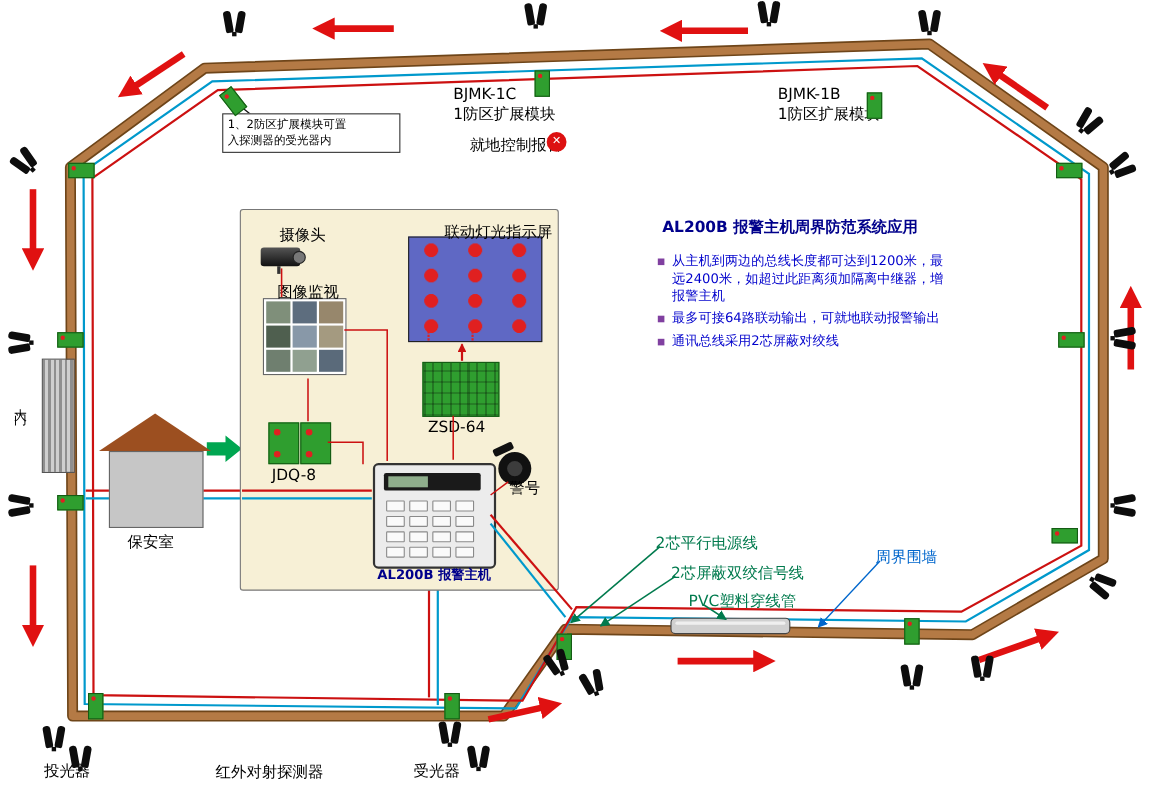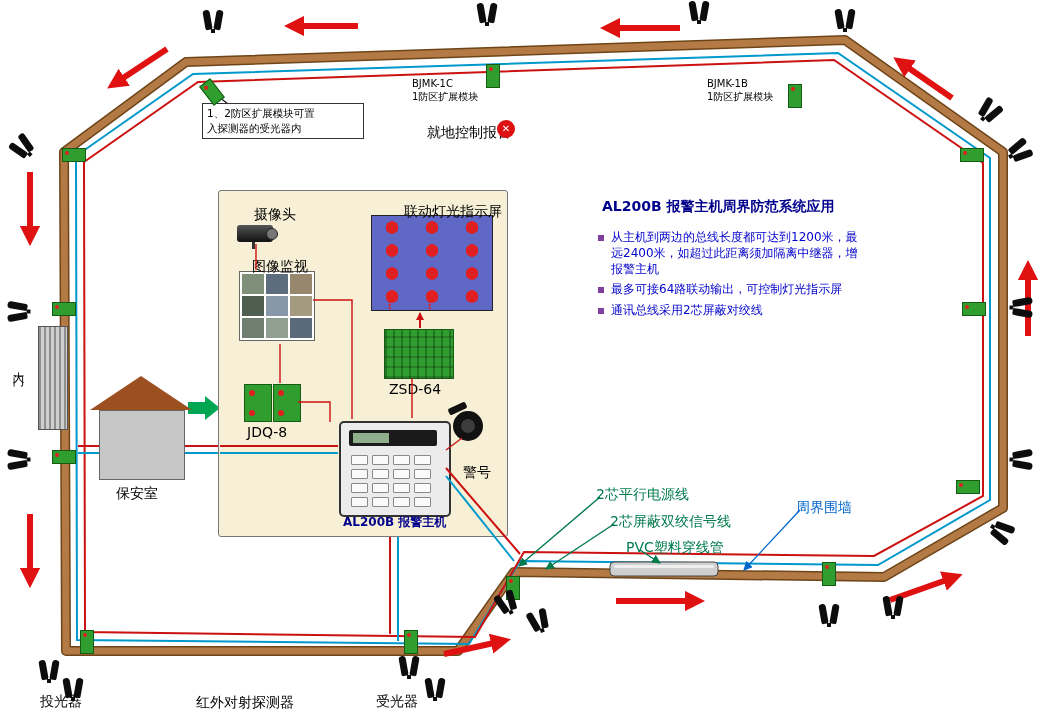--- a/index.html
+++ b/index.html
@@ -3,21 +3,21 @@
 <meta charset="utf-8">
 <style>
   html,body{margin:0;padding:0;background:#fff;}
   .stage{position:relative;width:1055px;height:714px;background:#fff;overflow:hidden;
          font-family:"DejaVu Sans","Liberation Sans",sans-serif;}
   svg.layer{position:absolute;left:0;top:0;pointer-events:none;}
   #base-svg{z-index:1;}
   #over-svg{z-index:3;}
 
   .lbl{position:absolute;z-index:2;font-size:14px;line-height:1.3;color:#000;white-space:pre-line;}
-  .lbl.tiny{font-size:10px;}
+  .lbl.tiny{font-size:14px;}
   .lbl.green{color:#007a4d;}
   .lbl.blue{color:#0066cc;}
   .lbl.navy{color:#00008b;font-weight:bold;}
   .lbl.vert{writing-mode:vertical-rl;letter-spacing:2px;font-size:12px;}
 
   .title{position:absolute;left:602px;top:198px;z-index:2;font-size:14px;font-weight:bold;color:#00008b;}
   .bullets{position:absolute;left:598px;top:230px;width:336px;z-index:2;}
   .bullet-item{display:flex;margin-bottom:5px;color:#0000cc;font-size:12px;line-height:1.32;}
   .bullet-item .sq{flex:0 0 6px;width:6px;height:6px;background:#8040a0;margin:5px 7px 0 0;}
   .bullet-item .tx{white-space:pre-line;}
@@ -162,21 +162,21 @@
 
   <div class="bullets">
     <div class="bullet-item">
         <span class="sq"></span>
         <span class="tx">从主机到两边的总线长度都可达到1200米，最
 远2400米，如超过此距离须加隔离中继器，增
 报警主机</span>
       </div>
     <div class="bullet-item">
         <span class="sq"></span>
-        <span class="tx">最多可接64路联动输出，可控制灯光指示屏</span>
+        <span class="tx">最多可接64路联动输出，可就地联动报警输出</span>
       </div>
     <div class="bullet-item">
         <span class="sq"></span>
         <span class="tx">通讯总线采用2芯屏蔽对绞线</span>
       </div>
   </div>
 
   <div class="lbl tiny" style="left:412px;top:77px;">BJMK-1C
 1防区扩展模块</div>
   <div class="lbl tiny" style="left:707px;top:77px;">BJMK-1B
@@ -251,21 +251,21 @@
           <i></i>
           <i></i>
           <i></i>
           <i></i>
           <i></i>
       </span>
     </div>
     <div class="lbl p navy" style="left:124px;top:324px;font-size:12px;">AL200B 报警主机</div>
 
     <div class="horn p" style="left:234px;top:220px;"></div>
-    <div class="lbl p" style="left:244px;top:272px;">警号</div>
+    <div class="lbl p" style="left:244px;top:244px;">警号</div>
   </div>
 
   <div class="mod v" style="left:205px;top:80px;transform:rotate(-38deg);"></div>
   <div class="mod v" style="left:486px;top:64px;"></div>
   <div class="mod v" style="left:788px;top:84px;"></div>
   <div class="mod h" style="left:62px;top:148px;"></div>
   <div class="mod h" style="left:52px;top:302px;"></div>
   <div class="mod h" style="left:52px;top:450px;"></div>
   <div class="mod v" style="left:80px;top:630px;"></div>
   <div class="mod v" style="left:404px;top:630px;"></div>

